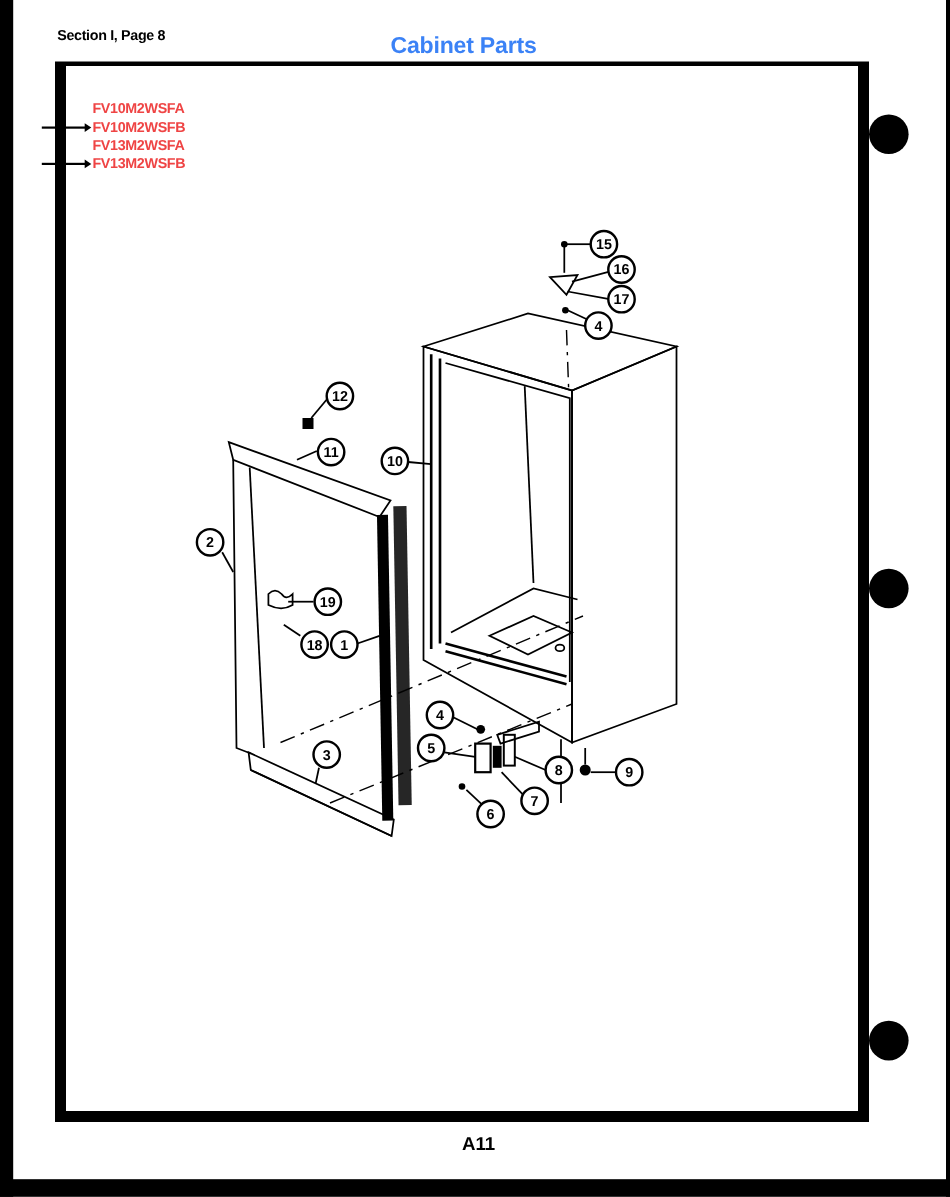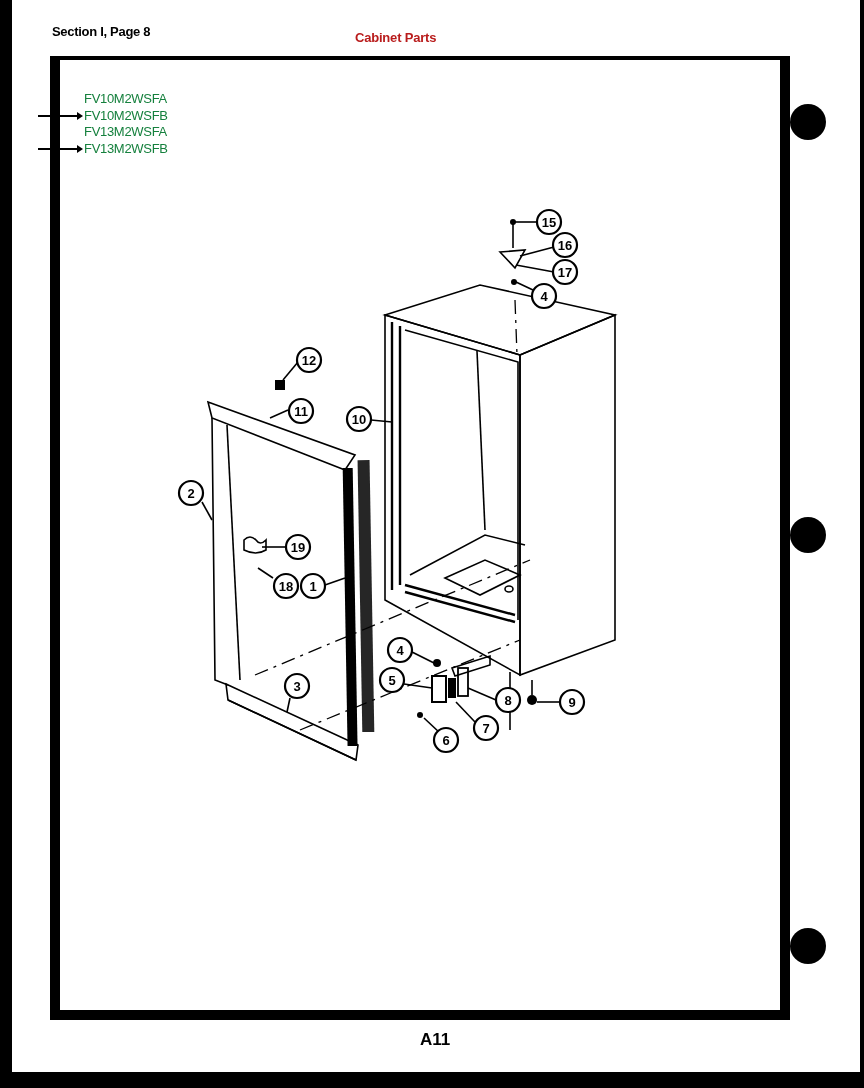--- a/index.html
+++ b/index.html
@@ -1,23 +1,23 @@
 <!DOCTYPE html>
 <html><head>
 <meta charset="utf-8">
 <style>
   html, body { margin: 0; padding: 0; background: #fff; }
   body { width: 864px; height: 1088px; position: relative; overflow: hidden; font-family: "Liberation Sans", sans-serif; }
   .left-edge { position: absolute; left: 0; top: 0; width: 12px; height: 1088px; background: #000; }
   .right-edge { position: absolute; right: 0; top: 0; width: 4px; height: 1088px; background: #000; }
   .bottom-edge { position: absolute; left: 0; bottom: 0; width: 864px; height: 16px; background: #000; }
   .section-label { position: absolute; left: 52px; top: 24px; font-size: 13px; font-weight: bold; color: #000; letter-spacing: -0.3px; }
-  .page-title { position: absolute; left: 355px; top: 30px; font-size: 13px; font-weight: bold; color: #b91c1c; letter-spacing: -0.2px; }
+  .page-title { position: absolute; left: 355px; top: 30px; font-size: 21px; font-weight: bold; color: #3b82f6; letter-spacing: -0.2px; }
   .frame { position: absolute; left: 50px; top: 56px; width: 720px; height: 950px; border-left: 10px solid #000; border-top: 4px solid #000; border-right: 10px solid #000; border-bottom: 10px solid #000; }
-  .models { position: absolute; left: 84px; top: 91px; font-size: 13px; font-weight: normal; line-height: 16.5px; color: #15803d; letter-spacing: -0.3px; }
+  .models { position: absolute; left: 84px; top: 91px; font-size: 13px; font-weight: bold; line-height: 16.5px; color: #ef4444; letter-spacing: -0.3px; }
   .model { position: relative; display: block; }
   .model .arrow { position: absolute; left: -46px; top: 7px; width: 40px; height: 2px; background: #000; }
   .model .arrow::after { content: ""; position: absolute; right: -5px; top: -3px; border-left: 6px solid #000; border-top: 4px solid transparent; border-bottom: 4px solid transparent; }
   .hole { position: absolute; left: 790px; width: 36px; height: 36px; border-radius: 50%; background: #000; }
   .page-number { position: absolute; left: 420px; top: 1030px; font-size: 17px; font-weight: bold; color: #000; }
   svg.diagram { position: absolute; left: 0; top: 0; }
   .callout circle { fill: #fff; stroke: #000; stroke-width: 2.2; }
   .callout text { font-family: "Liberation Sans", sans-serif; font-weight: bold; font-size: 13px; text-anchor: middle; dominant-baseline: central; }
   .ln { stroke: #000; fill: none; stroke-width: 1.6; }
   .thick { stroke: #000; fill: none; stroke-width: 2.4; }

